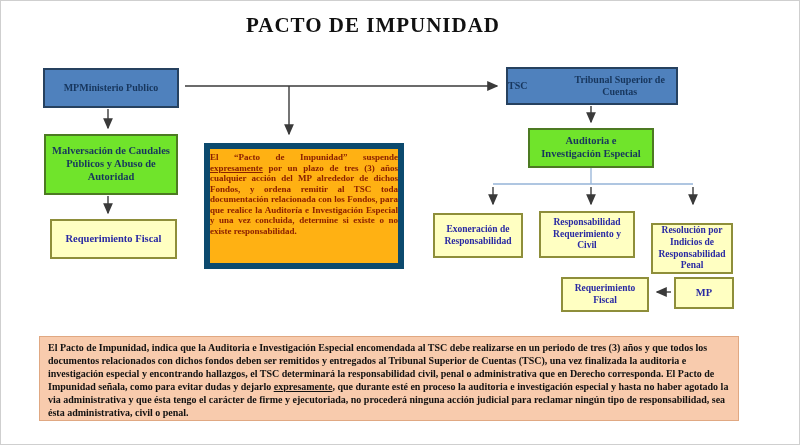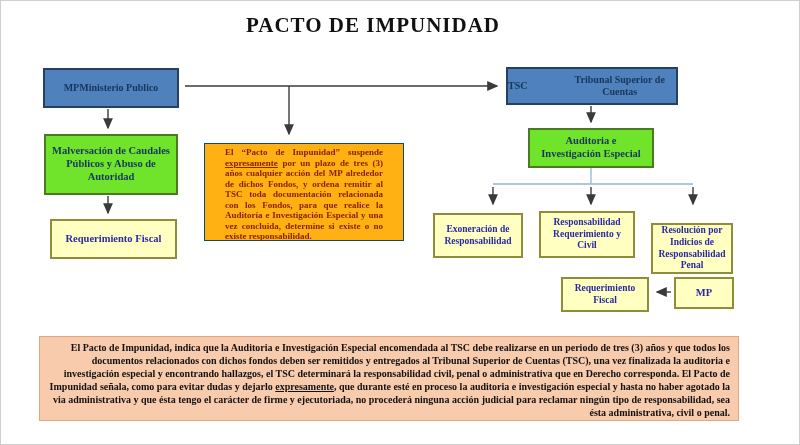--- a/index.html
+++ b/index.html
@@ -13,29 +13,29 @@
     font-size:21px;font-weight:bold;color:#111;letter-spacing:1px;
   }
   .box{
     position:absolute;display:flex;flex-direction:row;align-items:center;justify-content:center;
     text-align:center;font-weight:bold;box-sizing:border-box;line-height:1.22;
   }
   .blue{background:#4f81bd;border:2px solid #26415f;color:#17365d;font-size:10px;}
   .green{background:#70e42b;border:2px solid #4c7a22;color:#17365d;font-size:10.5px;}
   .yellow{background:#ffffc2;border:2px solid #8e8e3a;color:#2929a3;font-size:9.5px;padding:2px;}
   .callout{
-    position:absolute;left:203px;top:142px;width:200px;height:98px;
-    background:#ffb113;border:1px solid #0c4a6e;color:#8b2000;
+    position:absolute;left:203px;top:142px;width:200px;height:126px;
+    background:#ffb113;border:6px solid #0c4a6e;color:#8b2000;
     font-size:9px;line-height:10.5px;font-weight:bold;text-align:justify;
-    padding:3px 20px;box-sizing:border-box;
+    padding:3px 0;box-sizing:border-box;
   }
   .summary{
     position:absolute;left:38px;top:335px;width:700px;height:85px;
     background:#f8cbad;border:1px solid #e0a882;color:#111;
-    font-size:10px;line-height:13px;font-weight:bold;text-align:right;
+    font-size:10px;line-height:13px;font-weight:bold;text-align:left;
     padding:4px 8px;box-sizing:border-box;
   }
   .emph{text-decoration:underline;}
   svg.connectors{position:absolute;left:0;top:0;width:800px;height:445px;pointer-events:none;}
 </style>
 </head>
 <body>
 
 <div id="canvas">
 

